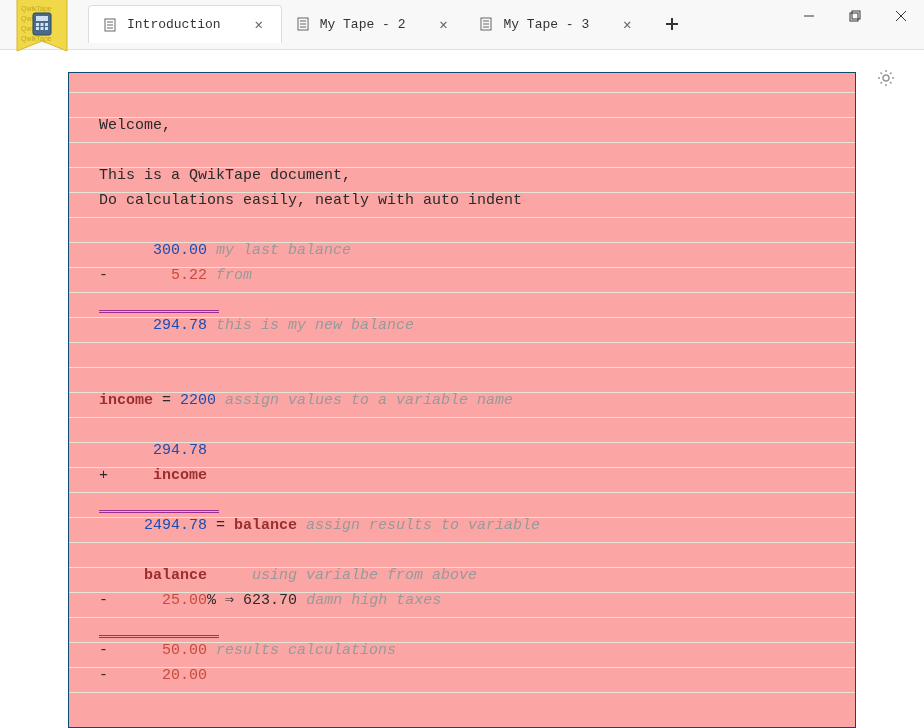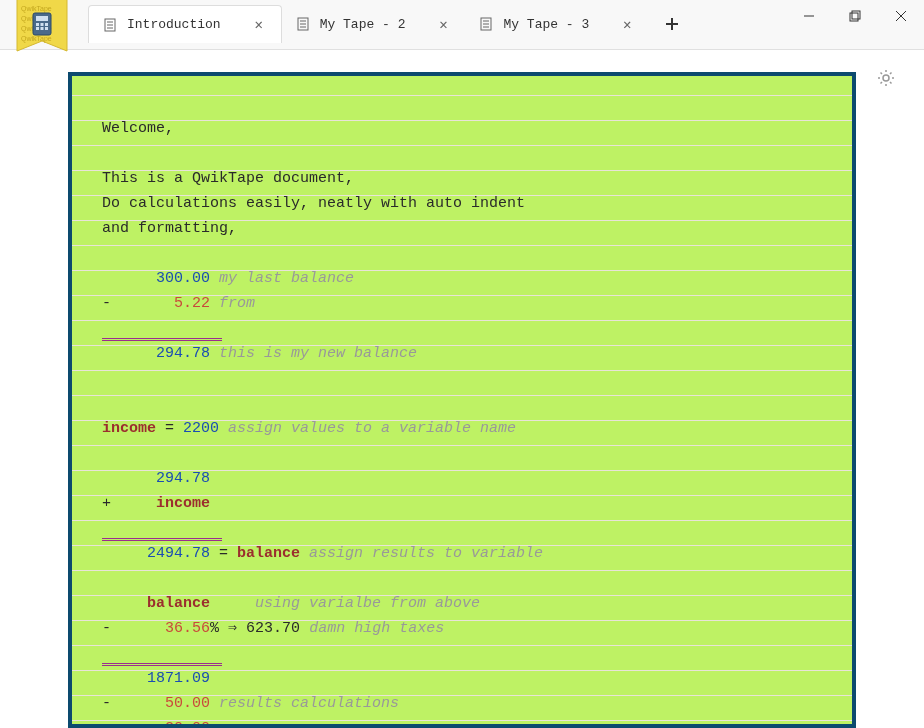--- a/index.html
+++ b/index.html
@@ -104,22 +104,22 @@
   height: 24px;
   cursor: pointer;
   color: #888;
 }
 .document-area {
   position: absolute;
   left: 68px;
   right: 68px;
   top: 72px;
   bottom: 0;
-  border: 4px solid #0c4a6e;
-  background: #bef264;
+  border: 1px solid #0c4a6e;
+  background: #fca5a5;
   overflow: hidden;
 }
 .paper {
   padding: 40px 30px 10px 30px;
   background-image: repeating-linear-gradient(
     transparent,
     transparent 24px,
     #e8e4d8 24px,
     #e8e4d8 25px
   );
@@ -235,35 +235,33 @@
     <path d="M10 2 L10 4 M10 16 L10 18 M2 10 L4 10 M16 10 L18 10 M4.5 4.5 L6 6 M14 14 L15.5 15.5 M15.5 4.5 L14 6 M6 14 L4.5 15.5" stroke="#999" stroke-width="1.5"></path>
   </svg>
 </div>
 
 <div class="document-area">
   <div class="paper">
     <div class="line">Welcome,</div>
     <div class="line"></div>
     <div class="line">This is a QwikTape document,</div>
     <div class="line">Do calculations easily, neatly with auto indent</div>
-    <div class="line">and formatting,</div>
     <div class="line"></div>
     <div class="line">      <span class="num">300.00</span> <span class="comment">my last balance</span></div>
     <div class="line"><span class="op">-</span>       <span class="num-red">5.22</span> <span class="comment">from</span></div>
     <div class="divider"></div>
     <div class="line">      <span class="num">294.78</span> <span class="comment">this is my new balance</span></div>
     <div class="line"></div>
     <div class="line"></div>
     <div class="line"><span class="var">income</span><span class="eq"> = </span><span class="num">2200</span> <span class="comment">assign values to a variable name</span></div>
     <div class="line"></div>
     <div class="line">      <span class="num">294.78</span></div>
     <div class="line"><span class="op">+</span>     <span class="var">income</span></div>
     <div class="divider"></div>
     <div class="line">     <span class="num">2494.78</span><span class="eq"> = </span><span class="var">balance</span> <span class="comment">assign results to variable</span></div>
     <div class="line"></div>
     <div class="line">     <span class="var">balance</span>     <span class="comment">using varialbe from above</span></div>
-    <div class="line"><span class="op">-</span>      <span class="num-red">36.56</span><span class="kw-sym">%</span><span class="kw-sym"> ⇒ </span><span>623.70</span> <span class="comment">damn high taxes</span></div>
+    <div class="line"><span class="op">-</span>      <span class="num-red">25.00</span><span class="kw-sym">%</span><span class="kw-sym"> ⇒ </span><span>623.70</span> <span class="comment">damn high taxes</span></div>
     <div class="divider"></div>
-    <div class="line">     <span class="num">1871.09</span></div>
     <div class="line"><span class="op">-</span>      <span class="num-red">50.00</span> <span class="comment">results calculations</span></div>
     <div class="line"><span class="op">-</span>      <span class="num-red">20.00</span></div>
   </div>
 </div>
 
 </body></html>

